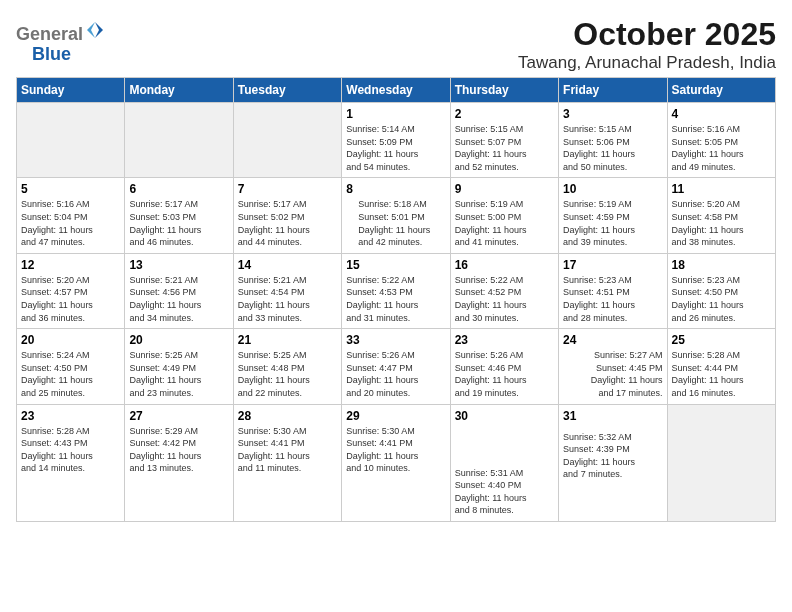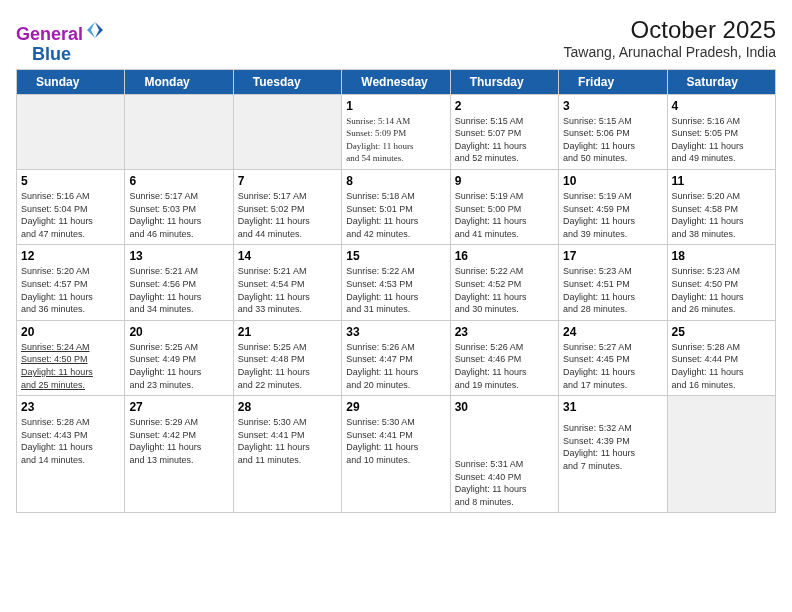--- a/index.html
+++ b/index.html
@@ -19,50 +19,50 @@
     .logo {
       display: flex;
       align-items: center;
       margin-top: 4px;
     }
     .logo-text {
       font-size: 18px;
       font-weight: bold;
       line-height: 1.1;
     }
-    .logo-general { color: #a21caf; }
+    .logo-general { color: #737373; }
     .logo-blue { color: #1a5fa8; margin-left: 16px; }
     .logo-icon {
       width: 20px;
       height: 20px;
       margin-left: 2px;
     }
     .title-area {
       text-align: right;
     }
     .month-title {
-      font-size: 24px;
-      font-weight: normal;
+      font-size: 32px;
+      font-weight: bold;
       color: #1a1a1a;
     }
     .location-title {
-      font-size: 14px;
+      font-size: 17px;
       color: #333;
     }
     .calendar {
       width: 100%;
       border-collapse: collapse;
       margin-top: 4px;
     }
     .calendar th {
       background: #1a5fa8;
       color: #fff;
       font-size: 12px;
       font-weight: bold;
-      padding: 5px 19px;
+      padding: 5px 4px;
       text-align: left;
       border: 1px solid #ccc;
     }
     .calendar td {
       vertical-align: top;
       border: 1px solid #ccc;
       padding: 4px 4px 4px 4px;
       width: 108px;
       min-height: 80px;
       font-size: 9.5px;
@@ -120,21 +120,21 @@
         <th>Saturday</th>
       </tr>
   </thead>
   <tbody id="calendar-body">
   <tr>
         <td class="empty"></td>
         <td class="empty"></td>
         <td class="empty"></td>
         <td>
           <span class="day-number">1</span>
-          <div class="day-info" style="white-space: pre-line; font-family: Liberation Serif, serif;">Sunrise: 5:14 AM
+          <div class="day-info" style="white-space: pre-line;">Sunrise: 5:14 AM
 Sunset: 5:09 PM
 Daylight: 11 hours
 and 54 minutes.</div>
         </td>
         <td>
           <span class="day-number">2</span>
           <div class="day-info" style="white-space: pre-line;">Sunrise: 5:15 AM
 Sunset: 5:07 PM
 Daylight: 11 hours
 and 52 minutes.</div>
@@ -171,21 +171,21 @@
         </td>
         <td>
           <span class="day-number">7</span>
           <div class="day-info" style="white-space: pre-line;">Sunrise: 5:17 AM
 Sunset: 5:02 PM
 Daylight: 11 hours
 and 44 minutes.</div>
         </td>
         <td>
           <span class="day-number">8</span>
-          <div class="day-info" style="white-space: pre-line;">Sunrise: 5:18 AM
+          <div class="day-info" style="white-space: pre-line; margin-left: 12px;">Sunrise: 5:18 AM
 Sunset: 5:01 PM
 Daylight: 11 hours
 and 42 minutes.</div>
         </td>
         <td>
           <span class="day-number">9</span>
           <div class="day-info" style="white-space: pre-line;">Sunrise: 5:19 AM
 Sunset: 5:00 PM
 Daylight: 11 hours
 and 41 minutes.</div>
@@ -252,21 +252,21 @@
           <span class="day-number">18</span>
           <div class="day-info" style="white-space: pre-line;">Sunrise: 5:23 AM
 Sunset: 4:50 PM
 Daylight: 11 hours
 and 26 minutes.</div>
         </td>
       </tr>
       <tr>
         <td>
           <span class="day-number">20</span>
-          <div class="day-info" style="white-space: pre-line; text-decoration: underline;">Sunrise: 5:24 AM
+          <div class="day-info" style="white-space: pre-line;">Sunrise: 5:24 AM
 Sunset: 4:50 PM
 Daylight: 11 hours
 and 25 minutes.</div>
         </td>
         <td>
           <span class="day-number">20</span>
           <div class="day-info" style="white-space: pre-line;">Sunrise: 5:25 AM
 Sunset: 4:49 PM
 Daylight: 11 hours
 and 23 minutes.</div>
@@ -287,21 +287,21 @@
         </td>
         <td>
           <span class="day-number">23</span>
           <div class="day-info" style="white-space: pre-line;">Sunrise: 5:26 AM
 Sunset: 4:46 PM
 Daylight: 11 hours
 and 19 minutes.</div>
         </td>
         <td>
           <span class="day-number">24</span>
-          <div class="day-info" style="white-space: pre-line;">Sunrise: 5:27 AM
+          <div class="day-info" style="white-space: pre-line; text-align: right;">Sunrise: 5:27 AM
 Sunset: 4:45 PM
 Daylight: 11 hours
 and 17 minutes.</div>
         </td>
         <td>
           <span class="day-number">25</span>
           <div class="day-info" style="white-space: pre-line;">Sunrise: 5:28 AM
 Sunset: 4:44 PM
 Daylight: 11 hours
 and 16 minutes.</div>

